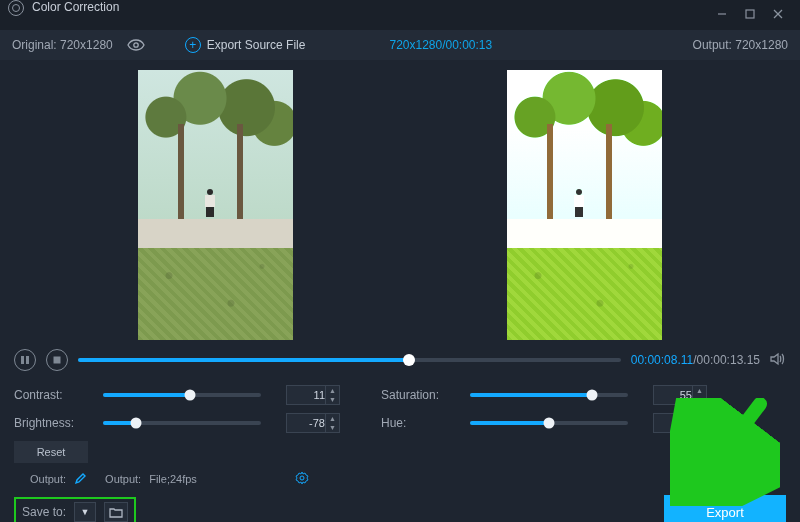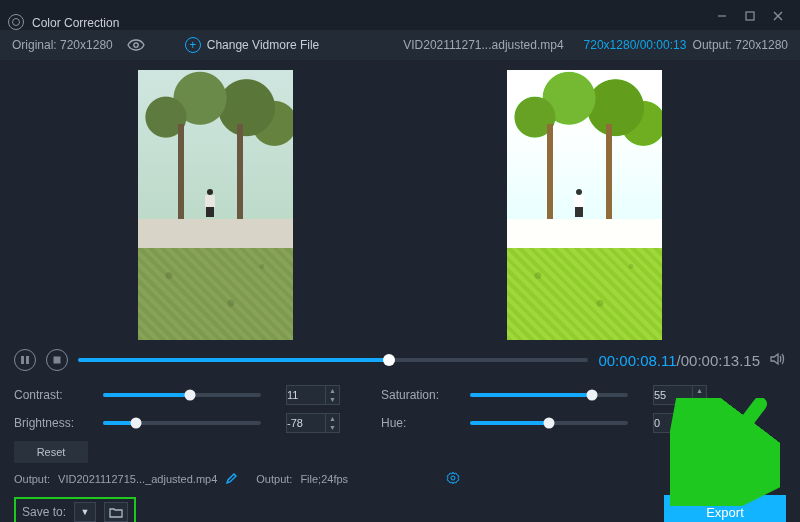--- a/index.html
+++ b/index.html
@@ -1,17 +1,17 @@
 <!DOCTYPE html>
 <html><head>
 <meta charset="utf-8">
 <style>
   *{box-sizing:border-box;margin:0;padding:0;font-family:"Segoe UI",Arial,sans-serif}
   body{background:#1e2530;color:#a0a8b4;width:800px;height:522px;overflow:hidden;font-size:12px;user-select:none}
-  .titlebar{height:30px;background:#1a2029;display:flex;align-items:flex-end;padding:0 8px}
+  .titlebar{height:30px;background:#1a2029;display:flex;align-items:flex-start;padding:0 8px}
   .titlebar .logo{width:16px;height:16px;border:1.5px solid #8a929e;border-radius:50%;margin-right:8px;position:relative;display:flex;align-items:center;justify-content:center}
   .titlebar .logo::after{content:"";width:6px;height:6px;border:1.5px solid #8a929e;border-radius:50%}
   .titlebar .title{flex:1;color:#c8ced8;font-size:12px}
   .winbtn{width:28px;height:28px;display:flex;align-items:center;justify-content:center;color:#8a929e;font-size:13px}
   .winbtn svg{stroke:#8a929e;stroke-width:1.2;fill:none}
   .header{height:30px;background:#232b37;display:flex;align-items:center;padding:0 12px;color:#a0a8b4}
   .header .orig{flex:0 0 auto;margin-right:14px}
   .eye{margin-right:40px;display:flex;align-items:center}
   .eye svg{stroke:#a0a8b4;fill:none;stroke-width:1.3}
   .change{display:flex;align-items:center;color:#0fa8ff;margin-right:84px}
@@ -42,36 +42,36 @@
   .person .head{width:6px;height:6px;background:#2b2b2b;border-radius:50%;margin:0 auto}
   .person .body{width:10px;height:12px;background:#e8e6e0;margin:0 auto}
   .person .legs{width:8px;height:10px;background:#2b2b2b;margin:0 auto}
   .thumb.adjusted{filter:brightness(1.25) saturate(1.6) contrast(1.05)}
   .playbar{display:flex;align-items:center;padding:4px 14px 8px 14px;gap:10px}
   .pbtn{width:22px;height:22px;border:1.4px solid #7e8894;border-radius:50%;display:flex;align-items:center;justify-content:center}
   .pbtn svg{stroke:#7e8894;fill:#7e8894}
   .track{flex:1;height:4px;background:#3a4452;position:relative;border-radius:2px}
   .track .fill{position:absolute;left:0;top:0;bottom:0;background:#13a9ff;border-radius:2px}
   .track .knob{position:absolute;top:50%;width:12px;height:12px;background:#fff;border-radius:50%;transform:translate(-50%,-50%)}
-  .time{font-size:15px;color:#9aa2ae;white-space:nowrap}
+  .time{font-size:12px;color:#9aa2ae;white-space:nowrap}
   .time .cur{color:#13a9ff}
   .vol svg{stroke:#8a929e;fill:none;stroke-width:1.3}
   .controls{padding:2px 14px 0 14px}
   .row{display:flex;align-items:center;height:28px;gap:25px}
   .row .lbl{width:64px;color:#a0a8b4}
   .slider{width:158px;height:4px;background:#3a4452;position:relative;border-radius:2px}
   .slider .sfill{position:absolute;left:0;top:0;bottom:0;background:#13a9ff;border-radius:2px}
   .slider .sknob{position:absolute;top:50%;width:11px;height:11px;background:#eef2f6;border-radius:50%;transform:translate(-50%,-50%)}
   .spin{display:flex;align-items:center;height:20px;border:1px solid #3a4452;background:#242c38}
-  .spin .val{width:38px;text-align:left;color:#cfd6e0;font-size:11px}
+  .spin .val{width:38px;text-align:right;color:#cfd6e0;font-size:11px}
   .spin .arrows{width:14px;display:flex;flex-direction:column;border-left:1px solid #3a4452}
   .spin .arrows span{height:9px;display:flex;align-items:center;justify-content:center;font-size:7px;color:#8a929e;line-height:1}
   .col2{margin-left:16px}
   .reset{margin-top:4px;width:74px;height:22px;background:#2a323e;color:#b8c0cc;display:flex;align-items:center;justify-content:center;font-size:11px}
-  .outputline{display:flex;align-items:center;padding:8px 14px 4px 14px;gap:8px;color:#9aa2ae;font-size:11px}
+  .outputline{display:flex;align-items:center;padding:8px 14px 4px 30px;gap:8px;color:#9aa2ae;font-size:11px}
   .outputline .fn{color:#9aa2ae}
   .pencil svg{stroke:#13a9ff;fill:none;stroke-width:1.4}
   .gear svg{stroke:#13a9ff;fill:#13a9ff}
   .bottom{display:flex;align-items:center;padding:4px 14px 8px 14px;gap:8px}
   .saverow{display:flex;align-items:center;border:2px solid #1ec81e;padding:3px 6px;gap:8px}
   .pathbox{height:20px;min-width:222px;background:#242c38;border:1px solid #3a4452;display:flex;align-items:center;padding:0 6px;color:#aeb6c2;font-size:11px}
   .dd{width:22px;height:20px;background:#242c38;border:1px solid #3a4452;display:flex;align-items:center;justify-content:center;color:#cfd6e0;font-size:9px}
   .folder{width:24px;height:20px;background:#242c38;border:1px solid #3a4452;display:flex;align-items:center;justify-content:center}
   .folder svg{stroke:#aeb6c2;fill:none;stroke-width:1.3}
   .export{margin-left:auto;width:122px;height:34px;background:#12b3ff;color:#fff;display:flex;align-items:center;justify-content:center;font-size:13px}
@@ -104,23 +104,22 @@
 <div class="header">
   <span class="orig">Original: 720x1280</span>
   <span class="eye">
     <svg width="18" height="12" viewBox="0 0 18 12">
         <path d="M1 6c2-4 6-5 8-5s6 1 8 5c-2 4-6 5-8 5S3 10 1 6z"></path>
         <circle cx="9" cy="6" r="2.2"></circle>
       </svg>
   </span>
   <span class="change">
     <span class="plus">+</span>
-    <span class="txt">Change Vidmore File</span>
-  </span>
-  <span class="filemeta">VID202111271...adjusted.mp4</span>
+    <span class="txt">Export Source File</span>
+  </span>
   <span class="filedims">720x1280/00:00:13</span>
   <span class="out">Output: 720x1280</span>
 </div>
 
 <div class="preview">
   <div class="thumb">
     <div class="sky"></div>
       <div class="trees"></div>
       <div class="trunk t1"></div>
       <div class="trunk t2"></div>
@@ -225,21 +224,20 @@
           <span>▲</span>
           <span>▼</span>
         </span>
     </div>
   </div>
   <div class="reset">Reset</div>
 </div>
 
 <div class="outputline">
   <span>Output:</span>
-  <span class="fn">VID2021112715..._adjusted.mp4</span>
   <span class="pencil">
     <svg width="13" height="13" viewBox="0 0 13 13">
         <path d="M2 11l1-3 6-6 2 2-6 6-3 1z"></path>
       </svg>
   </span>
   <span style="margin-left:10px">Output:</span>
   <span>File;24fps</span>
   <span class="gear" style="margin-left:90px">
     <svg width="14" height="14" viewBox="0 0 14 14">
         <circle cx="7" cy="7" r="2" fill="none" stroke="#13a9ff"></circle>

